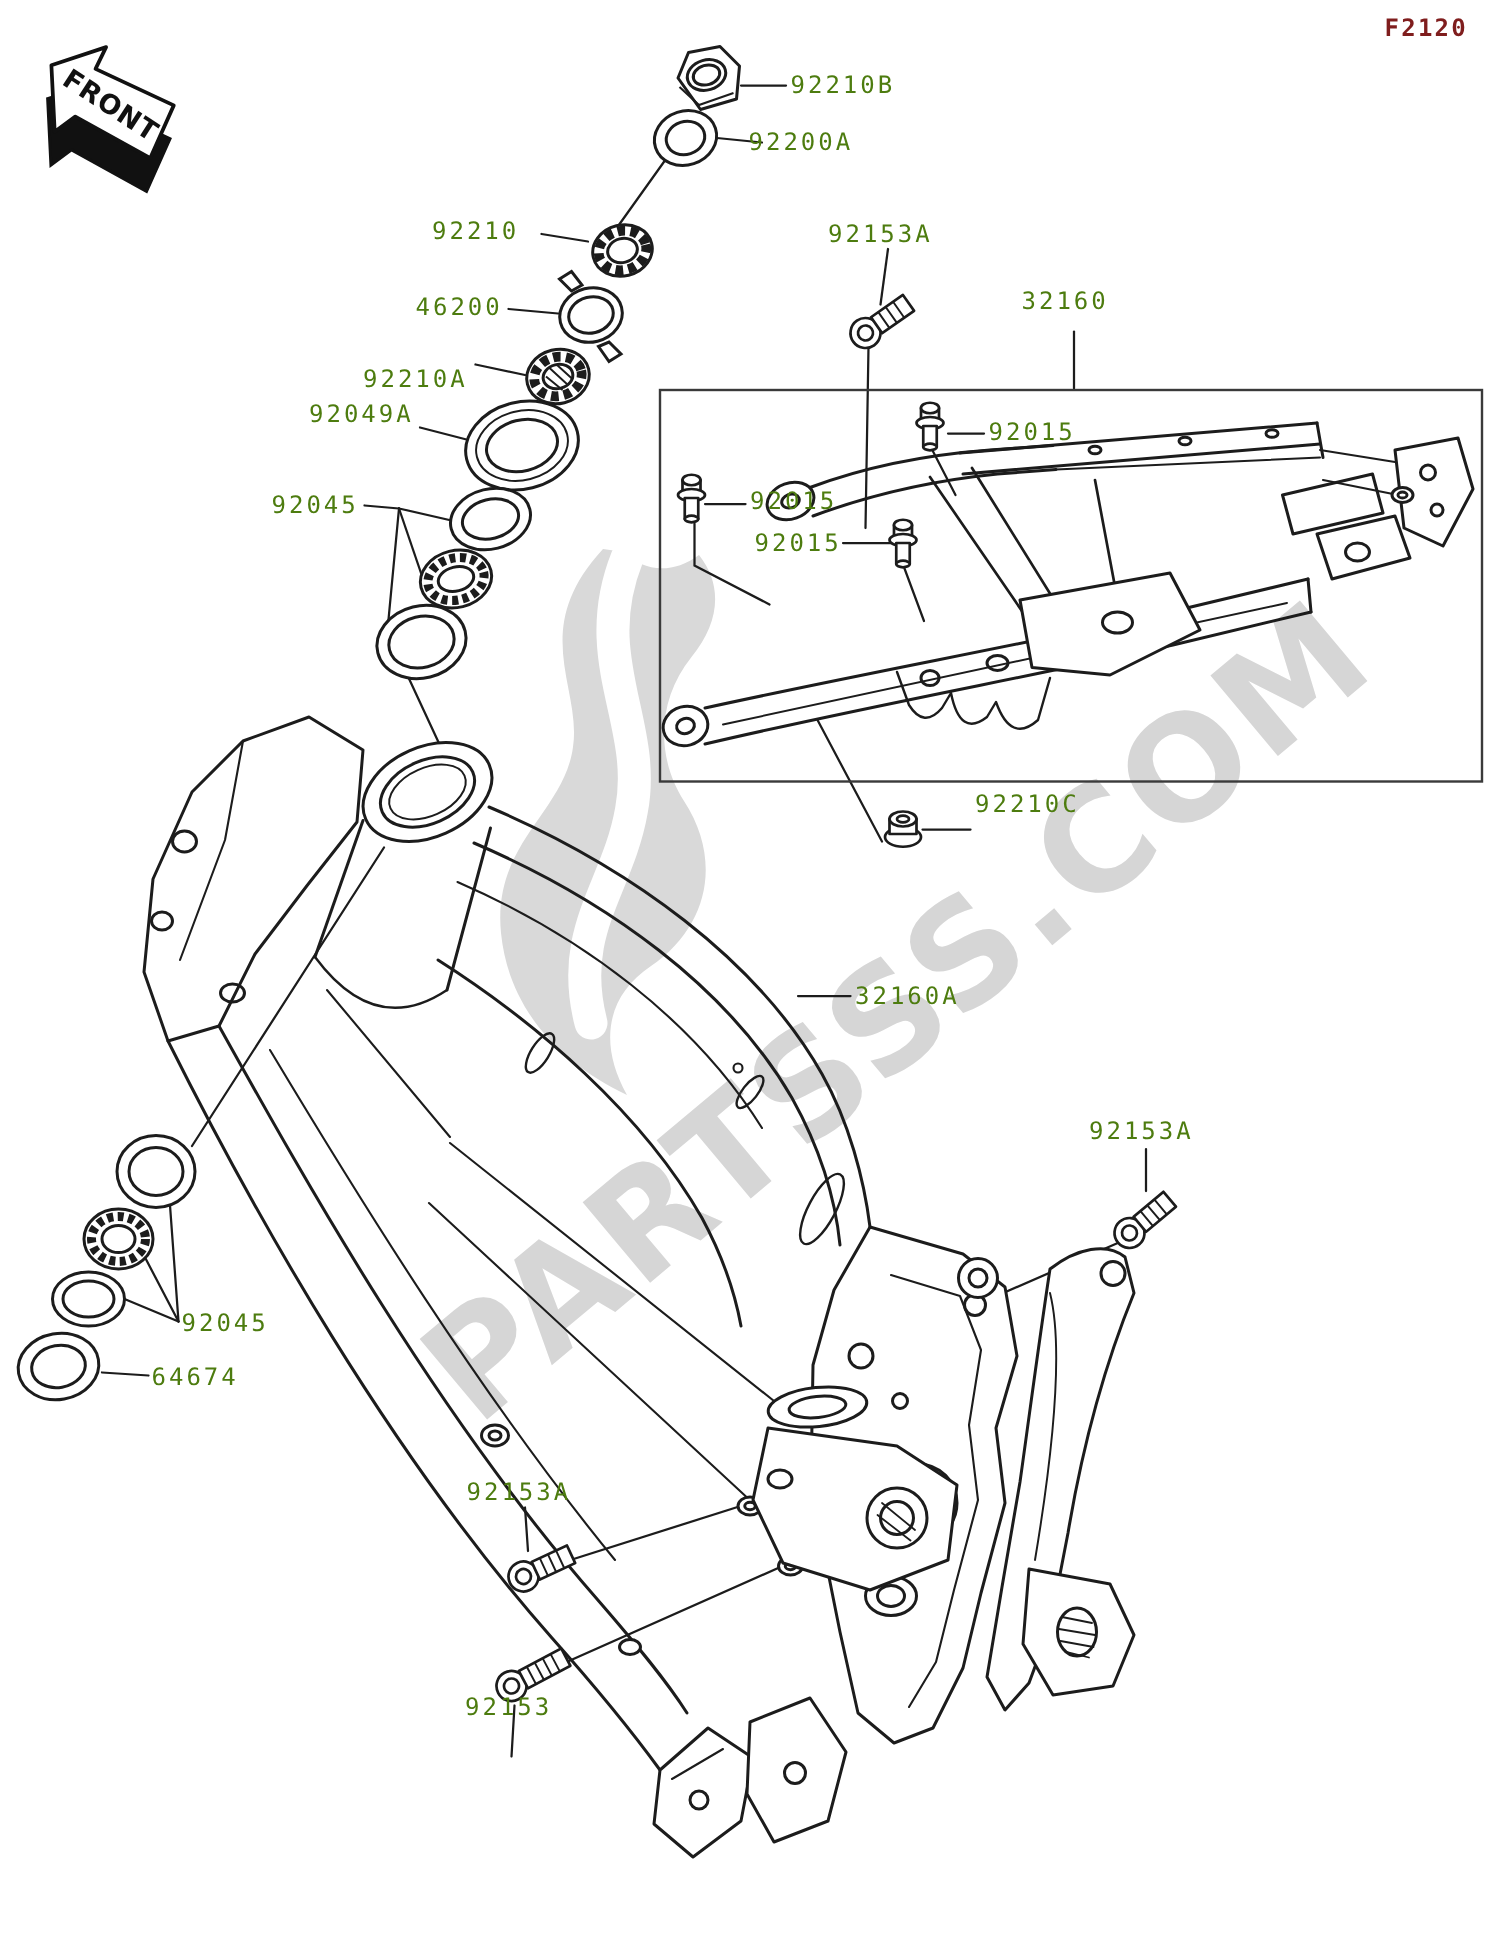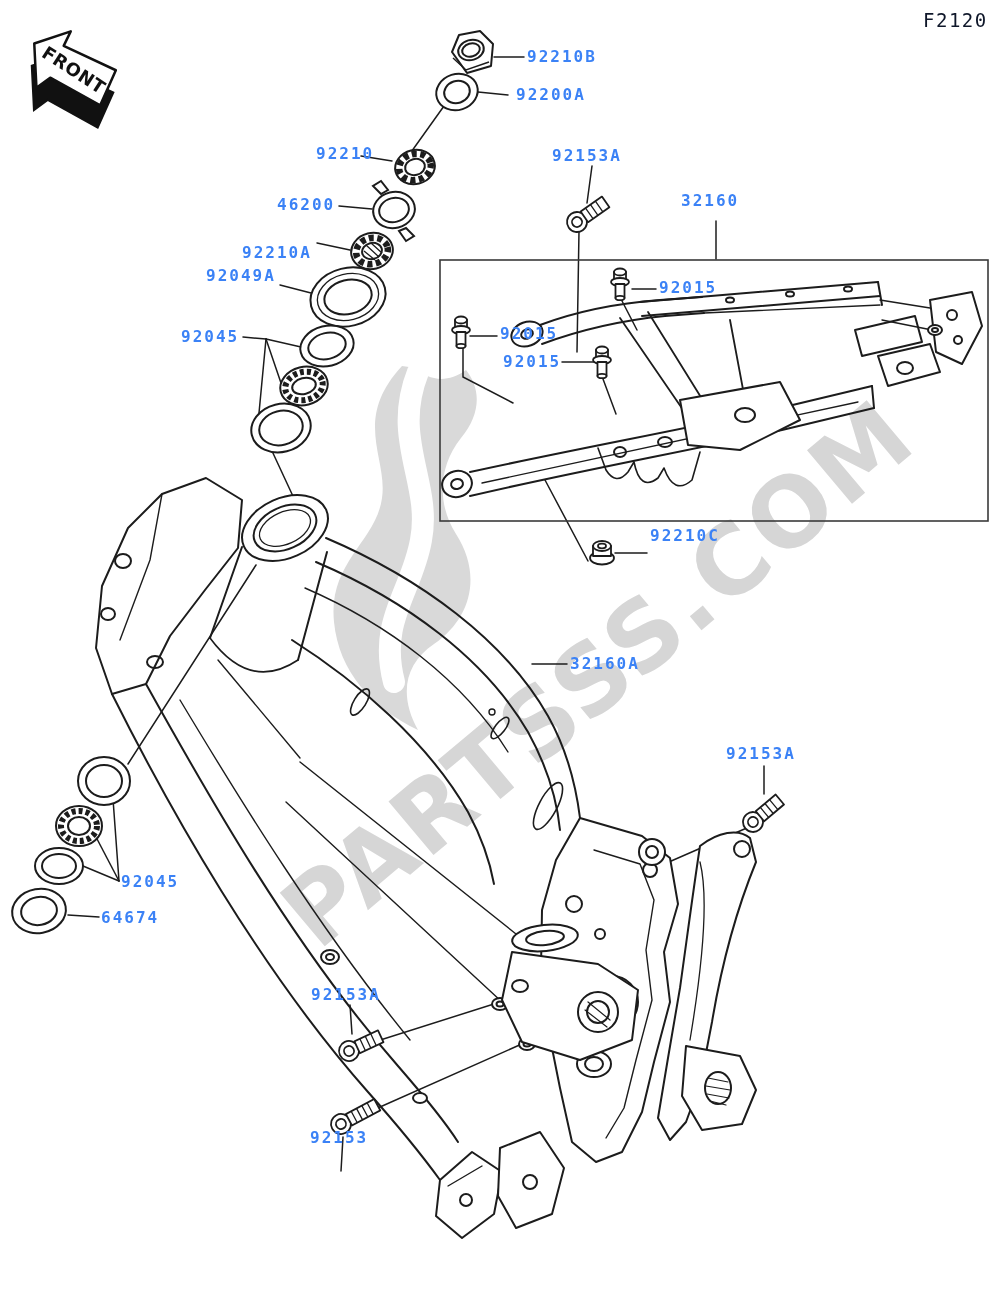--- a/index.html
+++ b/index.html
@@ -3,34 +3,34 @@
 <meta charset="utf-8">
 <style>
   html,body{margin:0;padding:0;background:#ffffff;}
   body{width:1000px;height:1291px;position:relative;overflow:hidden;
        font-family:"DejaVu Sans","Liberation Sans",sans-serif;}
   #stage{position:absolute;left:0;top:0;width:1000px;height:1291px;}
   svg{position:absolute;left:0;top:0;}
   .plabel{
     position:absolute;
     font-family:"DejaVu Sans Mono","Liberation Mono",monospace;
-    font-weight:bold;
+    font-weight:normal;
     font-size:16px;
     letter-spacing:2px;
-    color:#3b82f6;
+    color:#4d7c0f;
     white-space:nowrap;
     line-height:1;
   }
   .codelabel{
     position:absolute;
     font-family:"DejaVu Sans Mono","Liberation Mono",monospace;
-    font-weight:normal;
-    font-size:19px;
+    font-weight:bold;
+    font-size:16px;
     letter-spacing:1.5px;
-    color:#0f172a;
+    color:#7f1d1d;
     white-space:nowrap;
     line-height:1;
   }
 </style>
 </head>
 <body>
 
 <div id="stage">
 
 <svg width="1000" height="1291" viewBox="0 0 1000 1291">
@@ -333,22 +333,22 @@
     <g transform="translate(602,552)">
       <ellipse cx="0" cy="6" rx="12" ry="6.5"></ellipse>
       <rect x="-9" y="-6" width="18" height="10"></rect>
       <ellipse cx="0" cy="-6" rx="9" ry="5"></ellipse>
       <ellipse cx="0" cy="-6" rx="4" ry="2.3"></ellipse>
     </g>
   </g>
 </svg>
 
   <div class="plabel" style="left:527px;top:49px">92210B</div>
-  <div class="plabel" style="left:516px;top:87px">92200A</div>
-  <div class="plabel" style="left:316px;top:146px">92210</div>
+  <div class="plabel" style="left:499px;top:87px">92200A</div>
+  <div class="plabel" style="left:288px;top:146px">92210</div>
   <div class="plabel" style="left:277px;top:197px">46200</div>
   <div class="plabel" style="left:242px;top:245px">92210A</div>
   <div class="plabel" style="left:206px;top:268px">92049A</div>
   <div class="plabel" style="left:181px;top:329px">92045</div>
   <div class="plabel" style="left:552px;top:148px">92153A</div>
   <div class="plabel" style="left:681px;top:193px">32160</div>
   <div class="plabel" style="left:659px;top:280px">92015</div>
   <div class="plabel" style="left:500px;top:326px">92015</div>
   <div class="plabel" style="left:503px;top:354px">92015</div>
   <div class="plabel" style="left:650px;top:528px">92210C</div>

